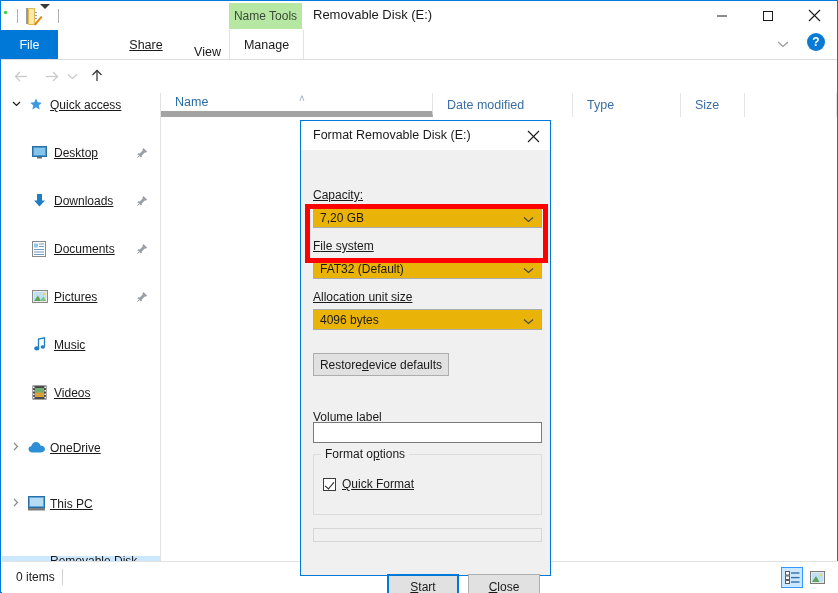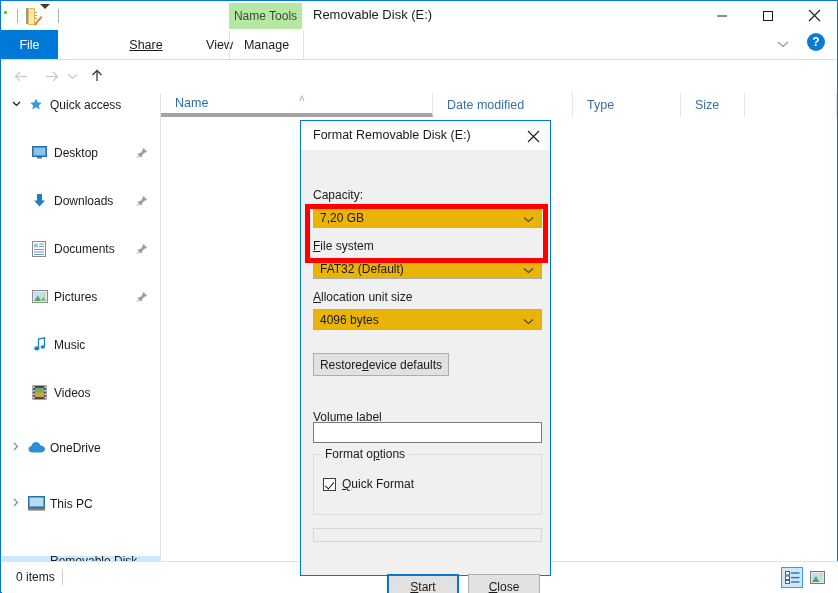--- a/index.html
+++ b/index.html
@@ -31,21 +31,21 @@
   .win-title{position:absolute;left:312px;top:6px;font-size:13px;color:#1a1a1a;}
   .wbtns{position:absolute;right:0;top:0;display:flex;}
   .wbtn{width:46px;height:29px;display:flex;align-items:center;justify-content:center;}
   .wbtn svg{display:block;}
   
   .tabstrip{position:absolute;left:0;top:29px;width:836px;height:29px;background:#fff;border-bottom:1px solid #ddd;}
   .tab{position:absolute;top:0;height:29px;display:flex;align-items:center;justify-content:center;font-size:12.5px;color:#1a1a1a;}
   .tab.file{left:0;width:57px;background:#0078d7;color:#fff;}
   .tab.home{left:57px;width:62px;margin-top:32px;}
   .tab.share{left:114px;width:62px;text-decoration:underline;}
-  .tab.view{left:195px;width:47px;}
+  .tab.view{left:183px;width:47px;align-items:flex-end;}
   .tab.manage{left:228px;width:73px;border-left:1px solid #e2e2e2;border-right:1px solid #e2e2e2;}
   .ribbon-collapse{position:absolute;right:44px;top:34px;width:20px;height:18px;display:flex;align-items:center;justify-content:center;}
   .help-btn{position:absolute;right:12px;top:32px;width:18px;height:18px;border-radius:50%;background:#0a7bd4;
     color:#fff;font-size:12px;font-weight:bold;display:flex;align-items:center;justify-content:center;}
   
   .navbar{position:absolute;left:0;top:59px;width:836px;height:31px;background:#fff;}
   .navbtn{position:absolute;top:4px;width:24px;height:24px;display:flex;align-items:center;justify-content:center;}
   .nav-back{left:8px;}
   .nav-fwd{left:38px;}
   .nav-hist{left:62px;width:18px;}
@@ -58,21 +58,21 @@
   .addr-drop{position:absolute;right:1px;top:1px;width:22px;height:22px;display:flex;align-items:center;justify-content:center;}
   .refresh{position:absolute;left:590px;top:62px;width:22px;height:24px;display:flex;align-items:center;justify-content:center;}
   .searchbox{position:absolute;left:620px;top:62px;width:206px;height:24px;box-sizing:border-box;
     border:1px solid #cccccc;background:#fff;display:flex;align-items:center;}
   .searchbox .ph{font-size:12.5px;color:#6d6d6d;margin-left:7px;}
   .search-ico{position:absolute;right:6px;top:4px;}
   
   .colhdr{position:absolute;left:160px;top:92px;width:676px;height:25px;background:#fff;border-bottom:1px solid #e2e2e2;}
   .col{position:absolute;top:0;height:24px;display:flex;align-items:center;font-size:12.5px;color:#3a6ea5;
     border-right:1px solid #e4e4e4;padding-left:14px;box-sizing:border-box;}
-  .col.name{left:0;width:272px;color:#2b6ca3;border-bottom:4px solid #a3a3a3;}
+  .col.name{left:0;width:272px;color:#2b6ca3;border-bottom:6px solid #a3a3a3;}
   .col.date{left:272px;width:140px;}
   .col.type{left:412px;width:108px;}
   .col.size{left:520px;width:64px;}
   .col.blank{left:584px;width:92px;}
   .sort-caret{position:absolute;left:138px;top:0px;font-size:10px;color:#9aa7b4;}
   
   .sidebar{position:absolute;left:1px;top:92px;width:158px;height:468px;background:#fff;border-right:1px solid #e2e2e2;overflow:hidden;}
   .nav-item{position:relative;height:24px;display:flex;align-items:center;font-size:12.5px;color:#1a1a1a;}
   .nav-item.sel{background:#cce8ff;}
   .nav-item .chev{position:absolute;left:8px;width:12px;text-align:center;color:#7b7b7b;font-size:9px;}
@@ -88,21 +88,21 @@
   .viewbtns{position:absolute;right:10px;top:5px;display:flex;gap:3px;}
   .viewbtn{width:22px;height:21px;box-sizing:border-box;display:flex;align-items:center;justify-content:center;border:1px solid transparent;}
   .viewbtn.sel{background:#cce8ff;border:1px solid #3399ff;}
   
   .dialog{position:absolute;left:299px;top:119px;width:251px;height:456px;box-sizing:border-box;
     border:1px solid #0078d7;background:#f0f0f0;}
   .dlg-title{position:absolute;left:0;top:0;width:249px;height:29px;background:#fff;}
   .dlg-title .t{position:absolute;left:12px;top:7px;font-size:12.5px;color:#1a1a1a;}
   .dlg-close{position:absolute;right:4px;top:4px;width:26px;height:22px;display:flex;align-items:center;justify-content:center;}
   .dlg-body{position:absolute;left:0;top:29px;width:249px;height:425px;background:#f0f0f0;}
-  .lbl{position:absolute;font-size:12px;color:#1a1a1a;}
+  .lbl{position:absolute;font-size:12px;color:#1a1a1a;text-decoration:underline;}
   .combo{position:absolute;left:12px;width:229px;height:21px;box-sizing:border-box;
     background:#eab308;border:1px solid #acacac;display:flex;align-items:center;}
   .combo .val{margin-left:6px;font-size:12px;color:#1a1a1a;}
   .combo .arw{position:absolute;right:7px;top:4px;}
   .btn{position:absolute;box-sizing:border-box;background:#e1e1e1;border:1px solid #adadad;
     display:flex;align-items:center;justify-content:center;font-size:12px;color:#1a1a1a;}
   .btn.focus{border:2px solid #0078d7;}
   .txtinput{position:absolute;left:12px;top:372px;width:229px;height:21px;box-sizing:border-box;
     background:#fff;border:1px solid #7a7a7a;}
   .group{position:absolute;left:12px;top:404px;width:229px;height:61px;box-sizing:border-box;border:1px solid #dcdcdc;}

